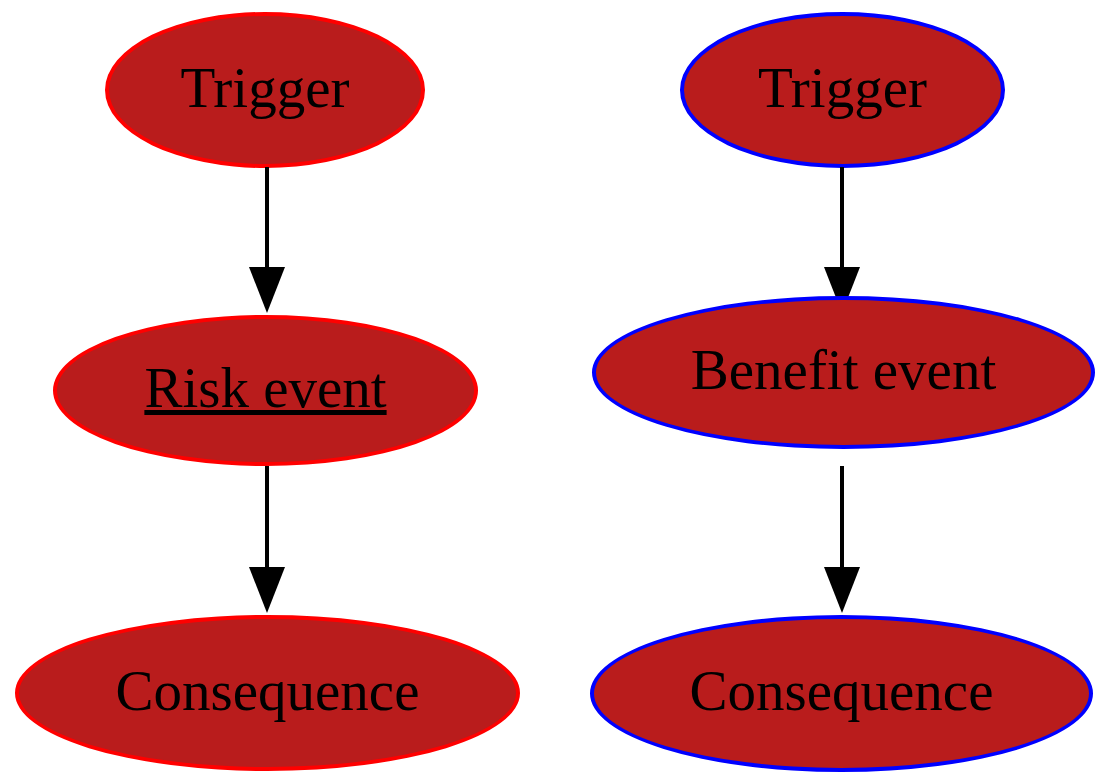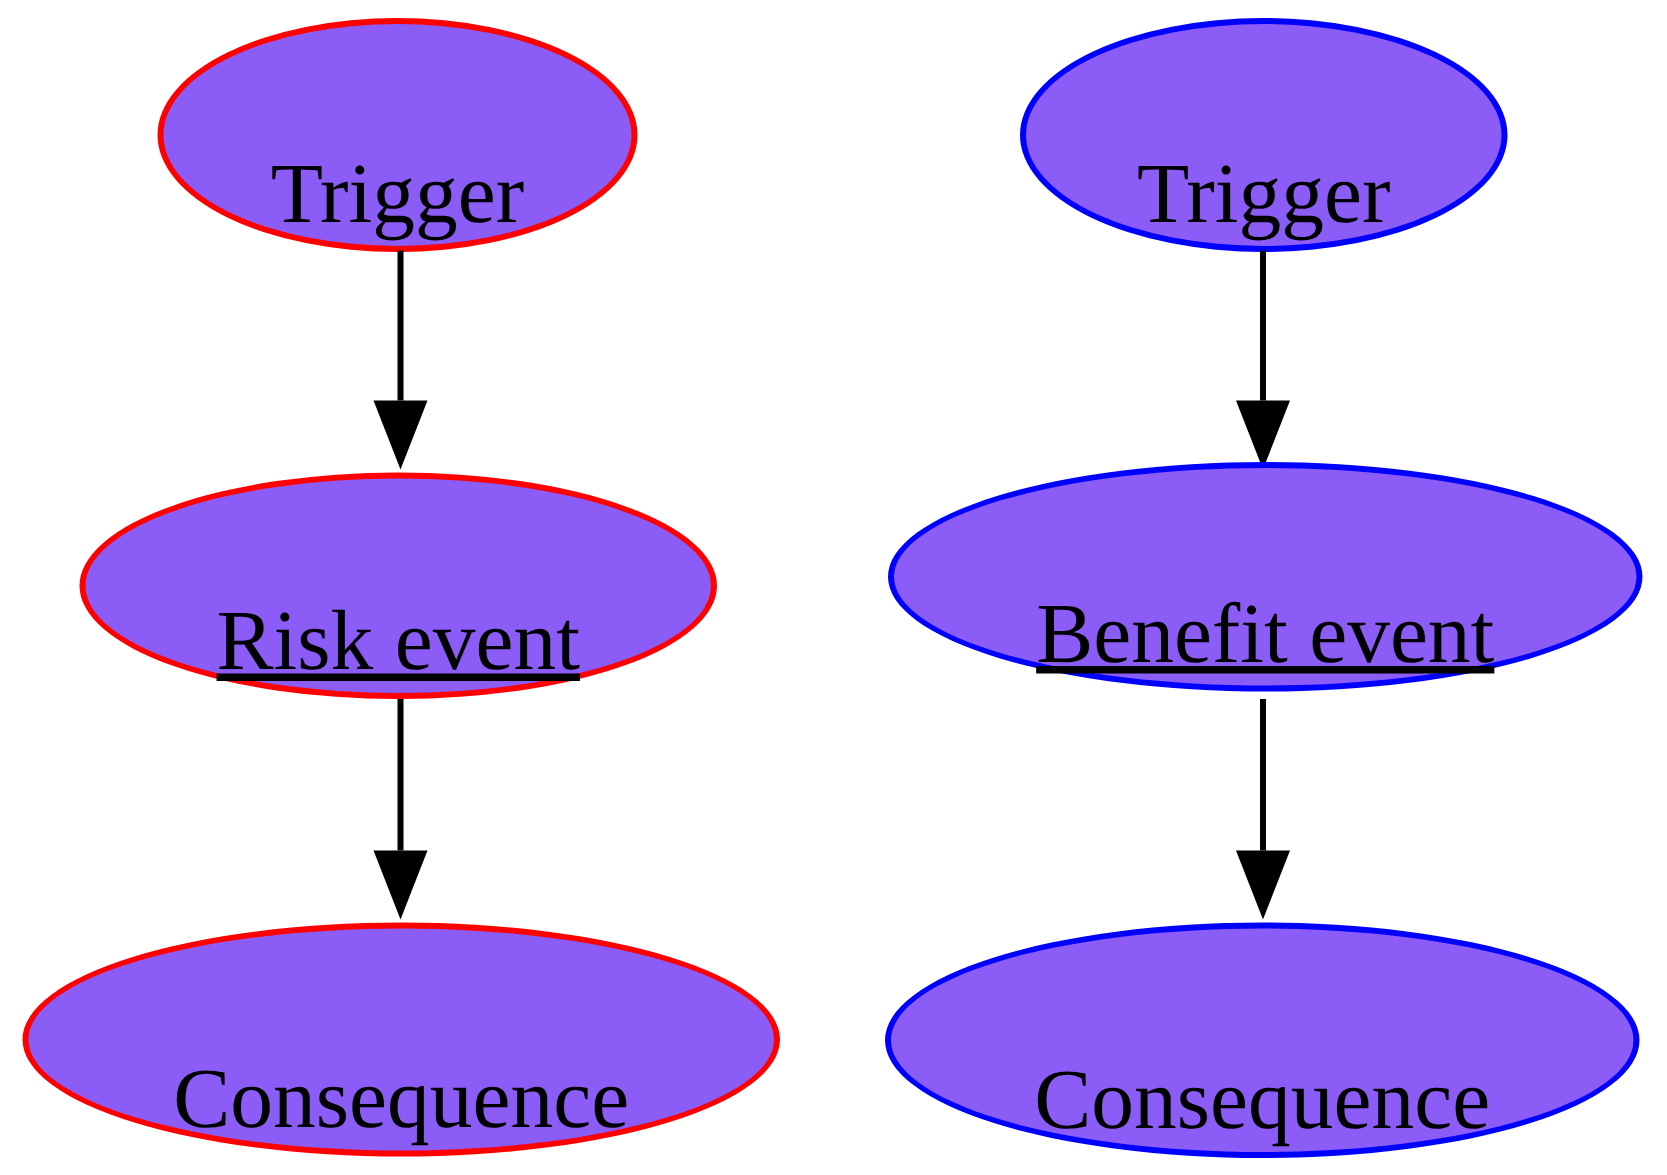--- a/index.html
+++ b/index.html
@@ -13,23 +13,23 @@
     height: 783px;
     background: #ffffff;
     font-family: "Liberation Serif", serif;
     overflow: hidden;
   }
   .node {
     position: absolute;
     box-sizing: border-box;
     border: 4px solid #000;
     border-radius: 50%;
-    background: #8b5cf6;
+    background: #b91c1c;
     display: flex;
-    align-items: flex-end;
+    align-items: center;
     justify-content: center;
   }
   .node-label {
     font-size: 57px;
     line-height: 1;
     color: #000000;
     white-space: nowrap;
     padding-bottom: 6px;
   }
   .arrow {
@@ -82,21 +82,21 @@
 
   <div class="node" style="left: 680px; top: 12px; width: 325px; height: 156px; border-color: rgb(0, 0, 255);">
     <span class="node-label" style="color: rgb(0, 0, 0);">Trigger</span>
   </div>
 
   <div class="arrow" style="left:824px; top:167px; height:146px;">
     <div class="arrow-shaft" style="background-color: rgb(0, 0, 0);"></div>
     <div class="arrow-head" style="border-top-color: rgb(0, 0, 0);"></div>
   </div>
 
-  <div class="node" style="left: 592px; top: 308px; width: 503px; height: 153px; border-color: rgb(0, 0, 255); text-decoration: underline;">
+  <div class="node" style="left: 592px; top: 296px; width: 503px; height: 153px; border-color: rgb(0, 0, 255);">
     <span class="node-label" style="color: rgb(0, 0, 0);">Benefit event</span>
   </div>
 
   <div class="arrow" style="left:824px; top:466px; height:147px;">
     <div class="arrow-shaft" style="background-color: rgb(0, 0, 0);"></div>
     <div class="arrow-head" style="border-top-color: rgb(0, 0, 0);"></div>
   </div>
 
   <div class="node" style="left: 590px; top: 615px; width: 503px; height: 157px; border-color: rgb(0, 0, 255);">
     <span class="node-label" style="color: rgb(0, 0, 0);">Consequence</span>

